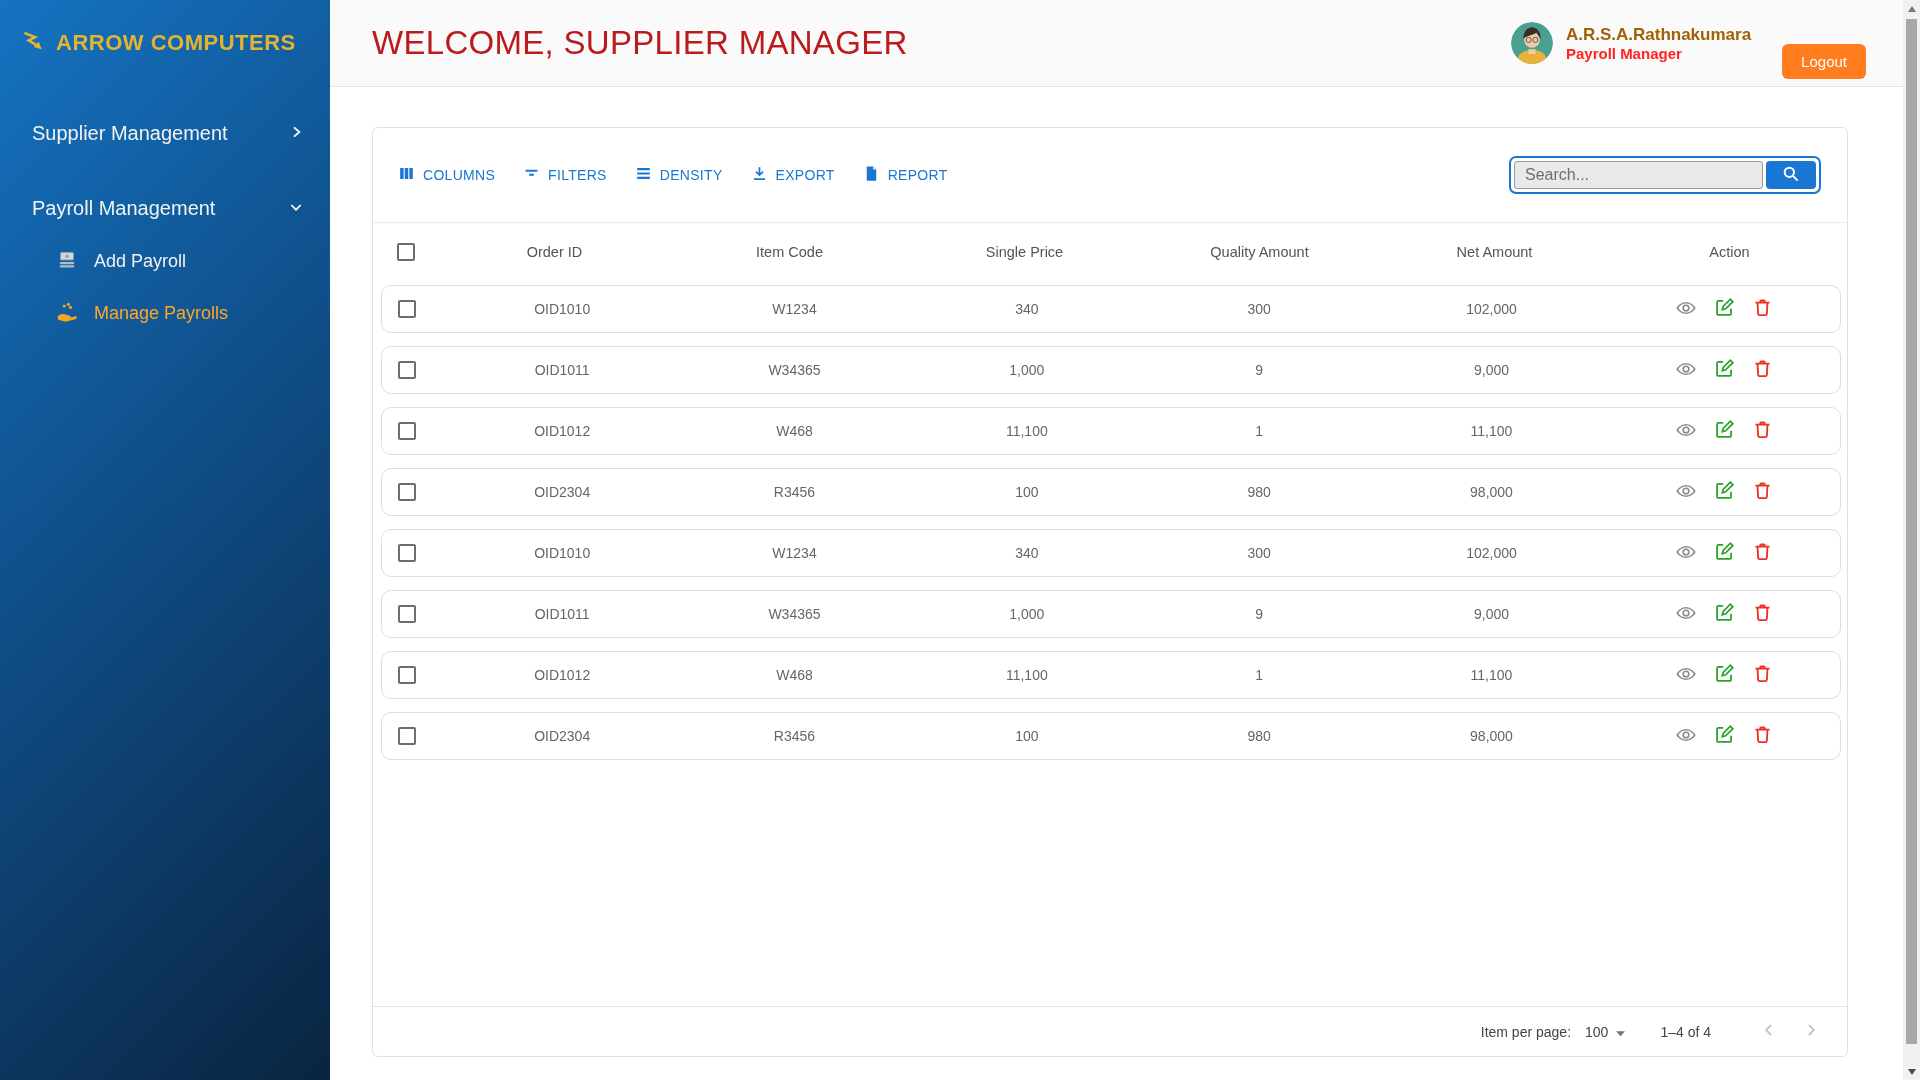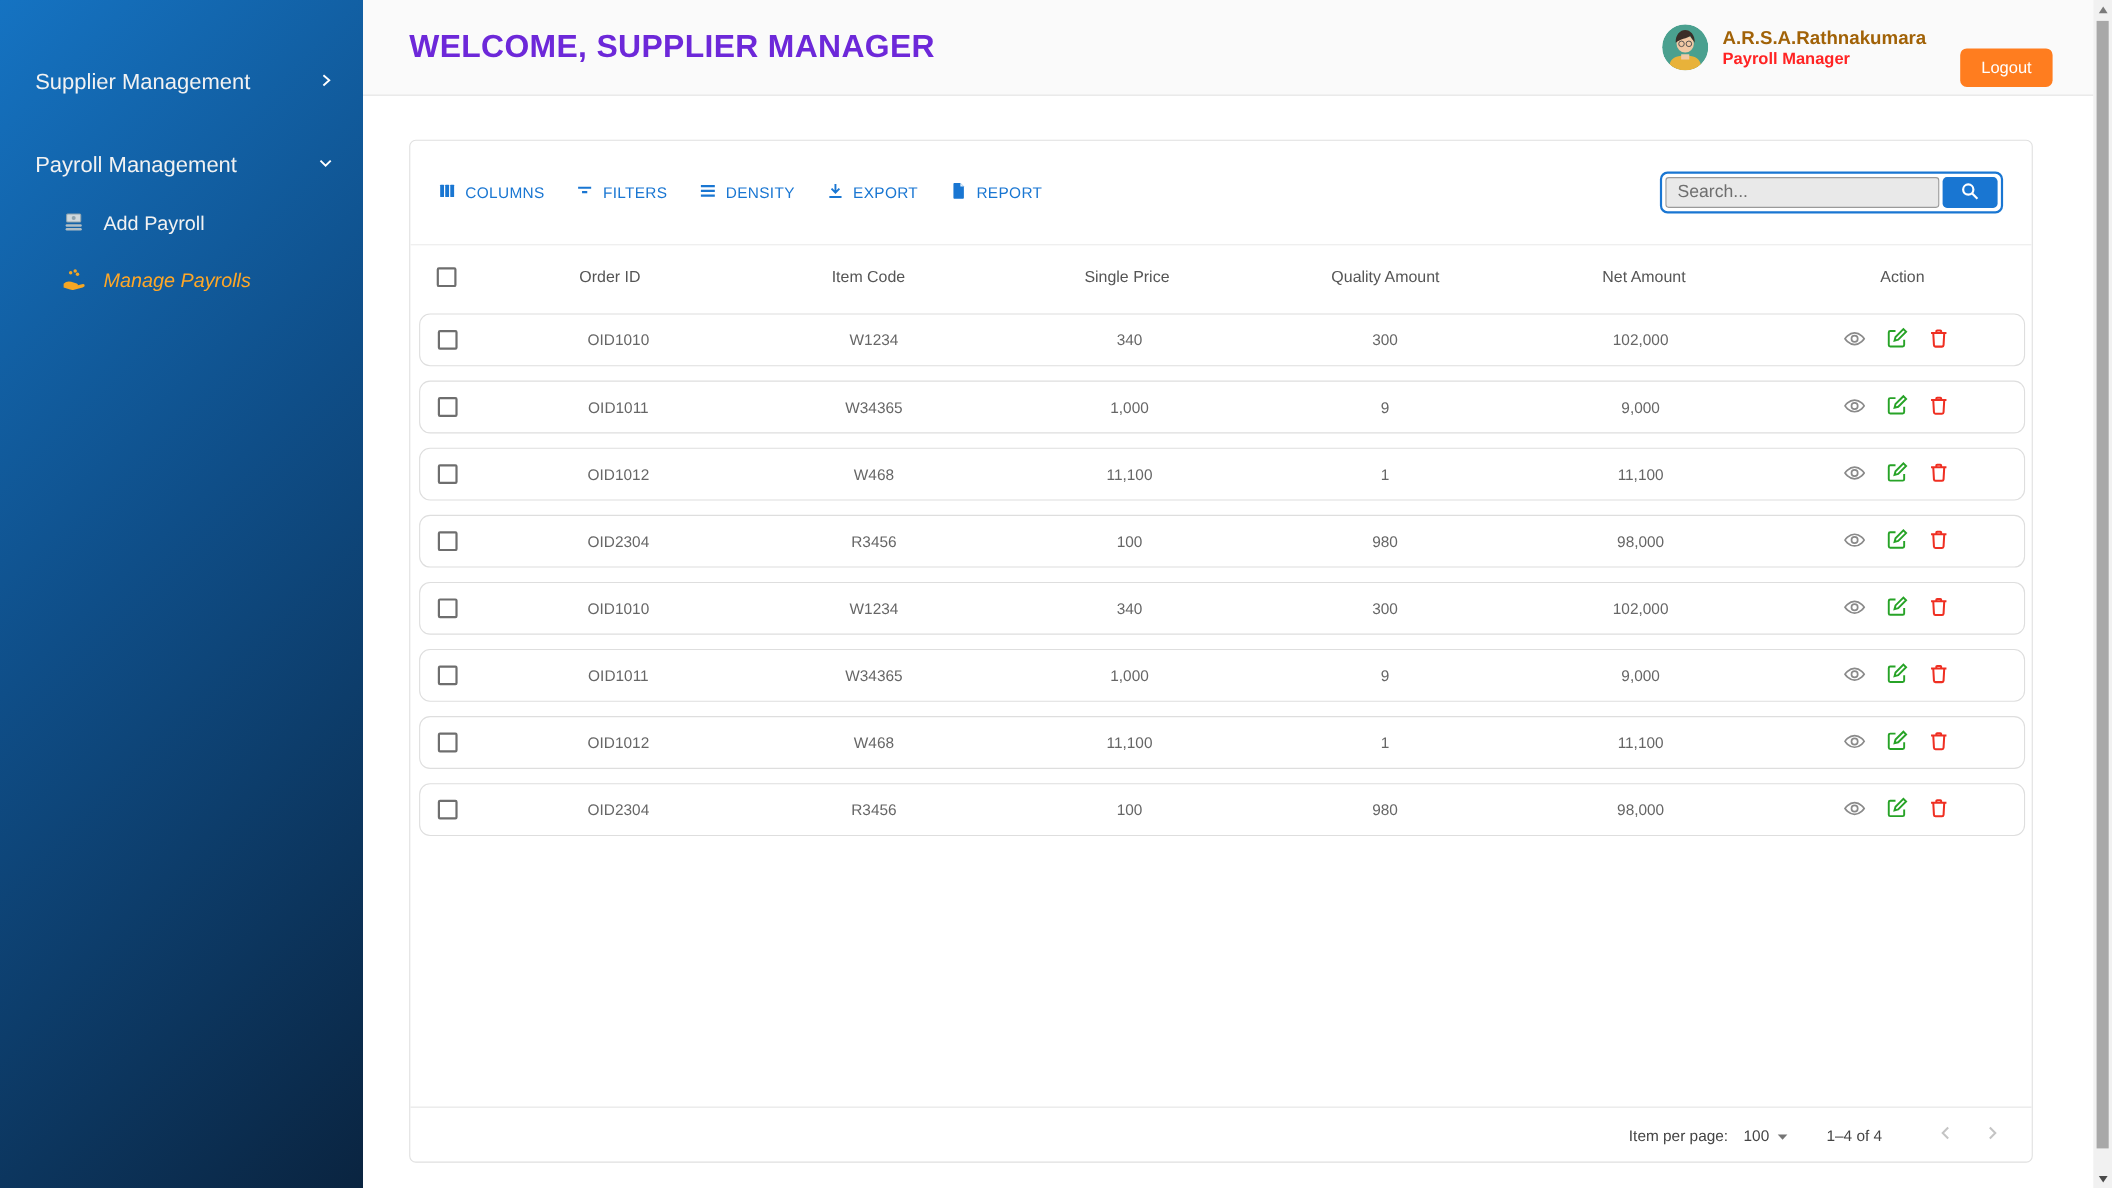--- a/index.html
+++ b/index.html
@@ -9,27 +9,27 @@
   .sidebar { position:absolute; left:0; top:0; width:330px; height:1080px;
     background:linear-gradient(135deg,#1573C2 0%,#0F4E88 45%,#0A2440 100%); color:#F2F2F2; }
   .logo-row { display:flex; align-items:center; gap:10px; padding:28px 20px 0 20px; }
   .logo-text { color:#E2B431; font-weight:bold; font-size:22px; letter-spacing:.5px; white-space:nowrap; }
   .nav-item { display:flex; align-items:center; justify-content:space-between;
     padding:0 26px 0 32px; height:46px; font-size:20px; cursor:pointer; }
   .nav-item.first { margin-top:52px; }
   .nav-item.second { margin-top:29px; }
   .sub-item { display:flex; align-items:center; gap:16px; padding-left:56px; height:44px;
     font-size:18px; margin-top:8px; cursor:pointer; }
-  .sub-item.active { color:#FFA726;font-style:italic; }
+  .sub-item.active { color:#FFA726; }
 
   
   .main { position:absolute; left:330px; top:0; right:17px; bottom:0; background:#fff; }
   .topbar { height:87px; background:#FAFAFA; border-bottom:1px solid #E3E3E3;
     display:flex; align-items:center; padding:0 37px 0 42px; }
-  .page-title { color:#6d28d9; font-size:29px; font-weight:bold; letter-spacing:.3px; }
+  .page-title { color:#b91c1c; font-size:33px; font-weight:normal; letter-spacing:.3px; }
   .user-block { margin-left:auto; display:flex; align-items:center; gap:13px; }
   .avatar { width:42px; height:42px; border-radius:50%; overflow:hidden; flex:0 0 auto; }
   .user-name { color:#a16207; font-weight:bold; font-size:17px; line-height:1.25; }
   .user-role { color:#FF2323; font-weight:bold; font-size:15px; }
   .logout-btn { margin-left:18px; background:#FF7D1F; color:#fff; border:none; border-radius:6px;
     padding:9px 19px; font-size:15px; font-family:inherit; cursor:pointer;margin-top:37px; }
 
   
   .card { margin:40px 0 0 42px; width:1476px; height:930px; background:#fff;
     border:1px solid #E0E0E0; border-radius:6px; position:relative; overflow:hidden; }
@@ -69,20 +69,29 @@
   .sb-arrow { position:absolute; left:0; width:17px; height:17px; display:flex; align-items:center; justify-content:center; }
   .sb-up { top:0; } .sb-down { bottom:0; }
   .tri-up { width:0; height:0; border-left:4px solid transparent; border-right:4px solid transparent; border-bottom:6px solid #7A7A7A; }
   .tri-down { width:0; height:0; border-left:4px solid transparent; border-right:4px solid transparent; border-top:6px solid #4A4A4A; }
   .sb-thumb { position:absolute; left:3px; top:19px; width:11px; height:1025px; background:#A8A8A8; }
 </style>
 </head>
 <body>
 
 <aside class="sidebar">
+  <div class="logo-row">
+    <span>
+      <svg width="26" height="26" viewBox="0 0 24 24" fill="none">
+        <path d="M4 4.5 L14 8.5 L8 11.5 L16.5 16.5" stroke="#E2B431" stroke-width="2.4" fill="none"></path>
+        <polygon points="20,19.5 12.5,17.6 17.3,12.6" fill="#E2B431"></polygon>
+      </svg>
+    </span>
+    <span class="logo-text">ARROW COMPUTERS</span>
+  </div>
 
   <div class="nav-item first">
     <span>Supplier Management</span>
     <span>
       <svg width="16" height="16" viewBox="0 0 24 24" fill="none" stroke="#fff" stroke-width="2.6">
           <path d="M9 5l8 7-8 7"></path>
         </svg>
     </span>
   </div>
 

